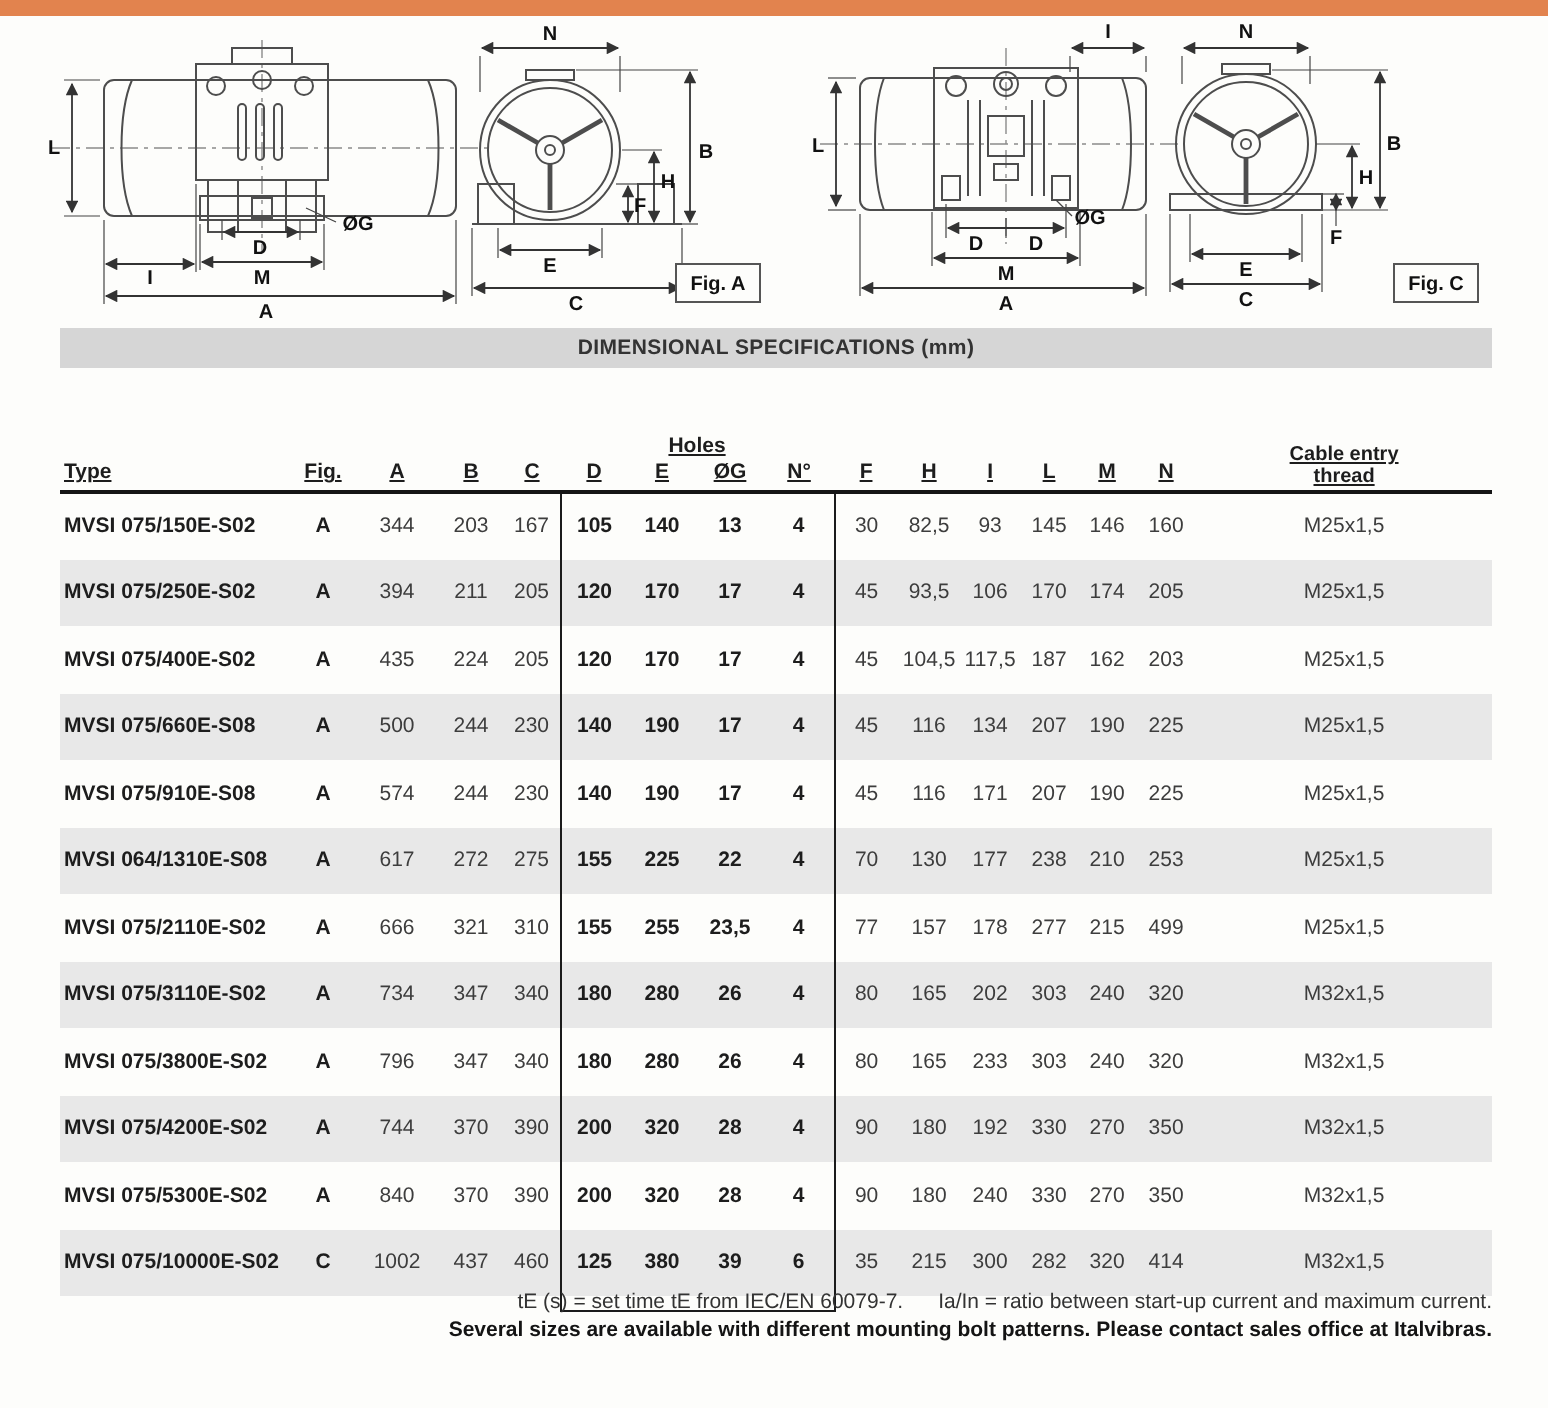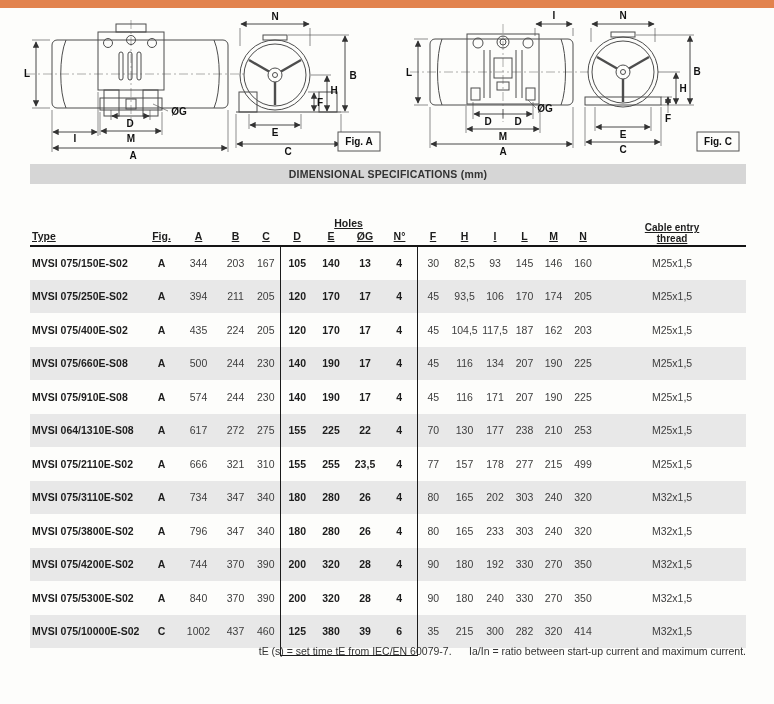--- a/index.html
+++ b/index.html
@@ -519,15 +519,16 @@
         <td colspan="5"></td>
         <td colspan="4" class="bl br bb"></td>
         <td colspan="7"></td>
       </tr>
     </tfoot>
   </table>
 
 
   <div class="footnotes">
     <div class="fn1">tE (s) = set time tE from IEC/EN 60079-7.      Ia/In = ratio between start-up current and maximum current.</div>
+    <div class="fn2">Several sizes are available with different mounting bolt patterns. Please contact sales office at Italvibras.</div>
   </div>
 
 </div>
 
 </body></html>

